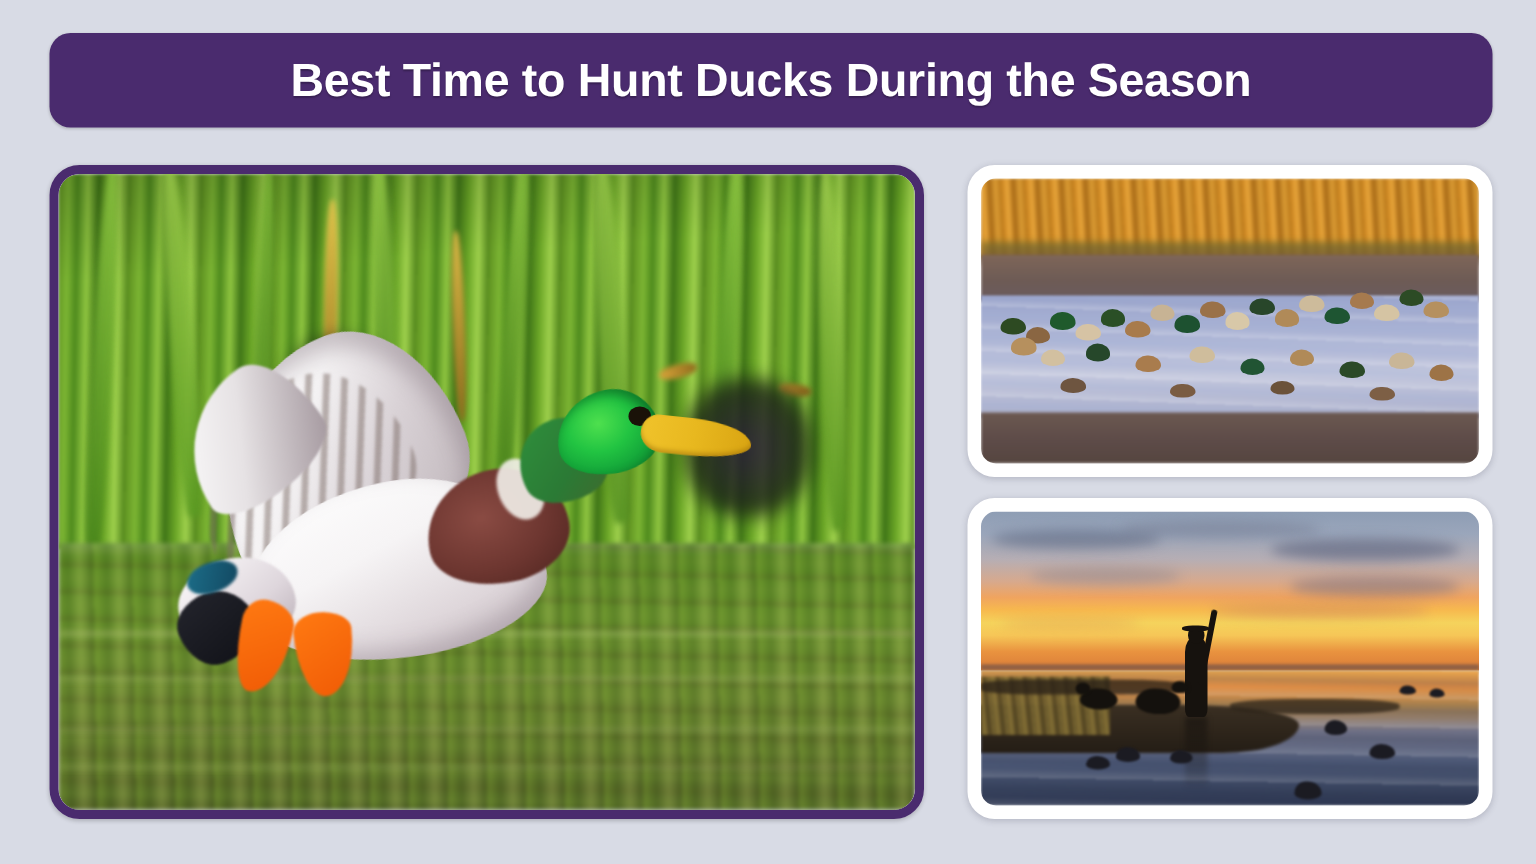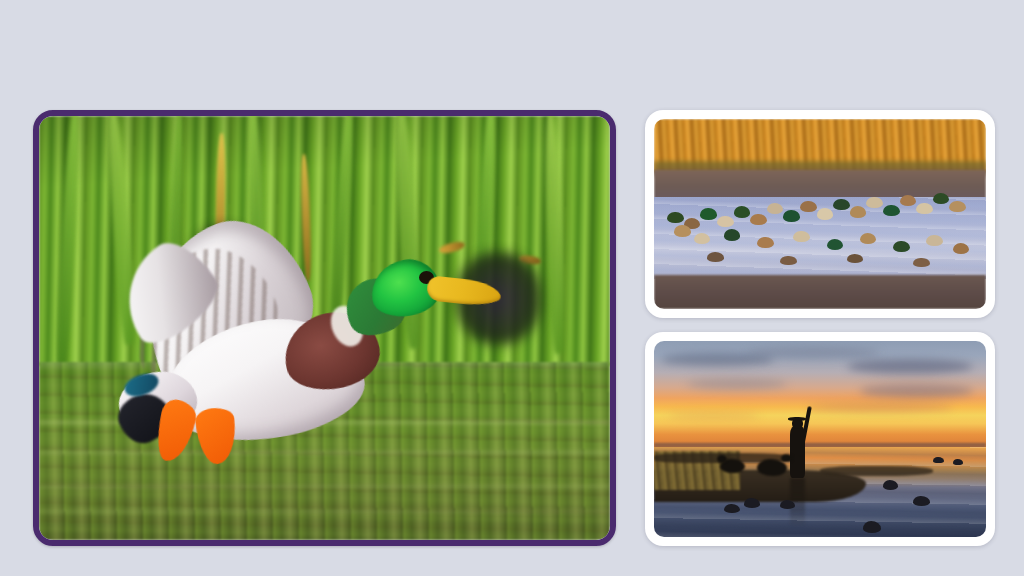--- a/index.html
+++ b/index.html
@@ -268,20 +268,23 @@
     position:absolute;left:41%;top:70%;width:4.4%;height:24%;
     background:linear-gradient(180deg,rgba(22,18,14,.62) 0%, rgba(22,18,14,.05) 100%);
     filter:blur(1.6px);
   }
 </style>
 </head>
 <body>
 
 <div class="page">
 
+  <div class="header-bar">
+    <div class="header-title">Best Time to Hunt Ducks During the Season</div>
+  </div>
 
   <div class="hero-frame">
     <div class="hero-scene">
 
       <div class="reeds"></div>
 
       <div class="reed-blade" style="left:4%;top:-3%;width:13px;height:62%;background:linear-gradient(180deg,#8cc441,#4d8b1d);transform:rotate(3deg);"></div>
       <div class="reed-blade" style="left:13%;top:-4%;width:16px;height:58%;background:linear-gradient(180deg,#a3d04f,#5a9a22);transform:rotate(-4deg);"></div>
       <div class="reed-blade" style="left:23%;top:-2%;width:11px;height:55%;background:linear-gradient(180deg,#7bb535,#3f7a17);transform:rotate(2deg);"></div>
       <div class="reed-blade" style="left:37%;top:-5%;width:14px;height:60%;background:linear-gradient(180deg,#95c947,#4f8d1f);transform:rotate(-2deg);"></div>

